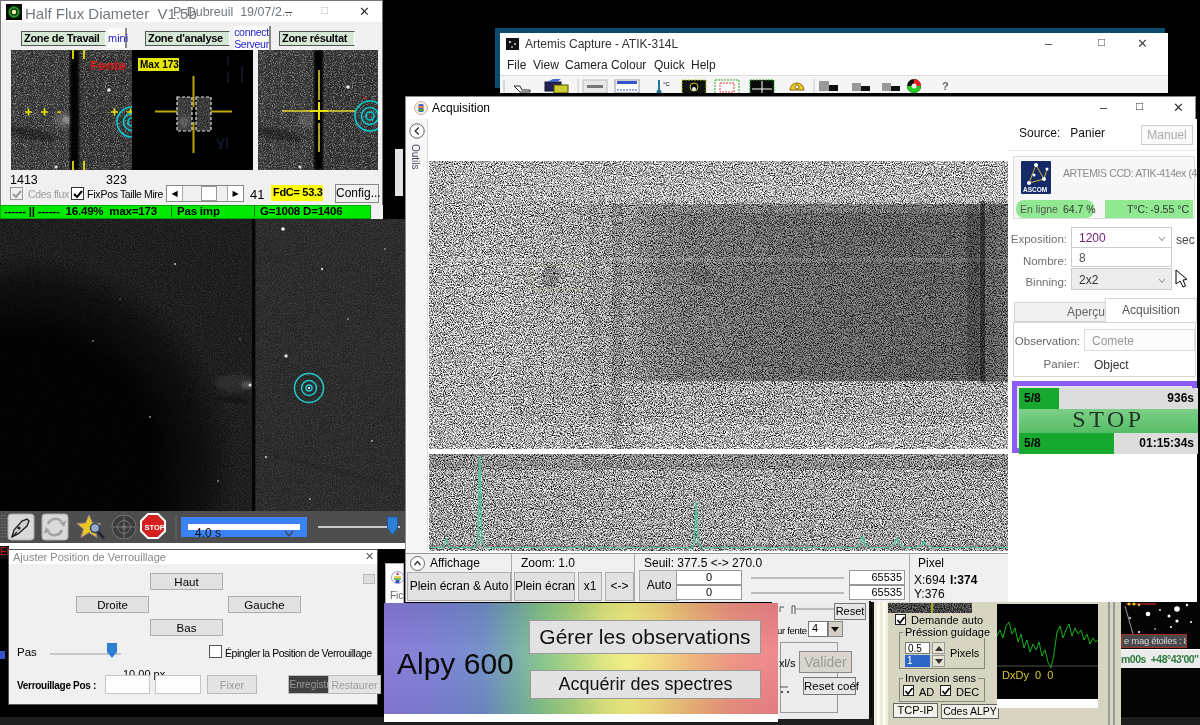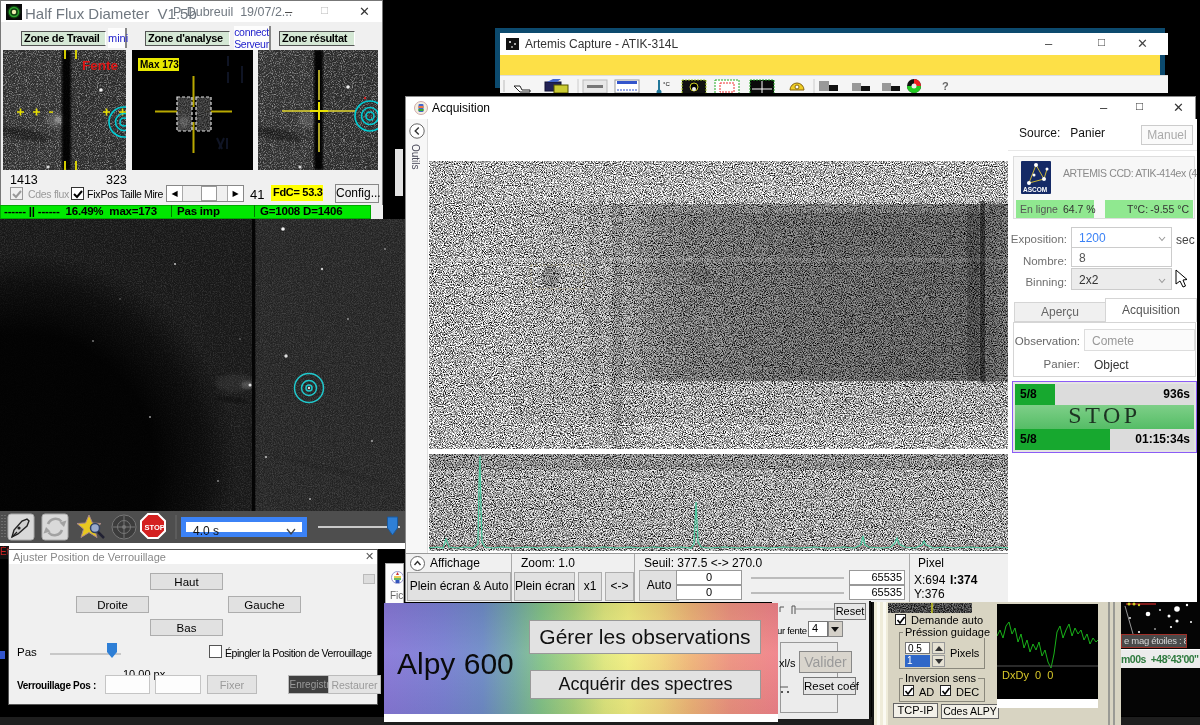--- a/index.html
+++ b/index.html
@@ -63,20 +63,28 @@
           <rect x="0" y="1" width="13" height="12" fill="#111"></rect>
           <circle cx="4" cy="5" r="1" fill="#fff"></circle>
           <circle cx="9" cy="7" r="1" fill="#ddd"></circle>
           <circle cx="6" cy="10" r="1" fill="#bbb"></circle>
         </svg>
       <span class="abs" style="left:25px;top:4px;font-size:12px;color:#333;">Artemis Capture - ATIK-314L</span>
       <span class="abs" style="left:545px;top:3px;font-size:13px;color:#444;">–</span>
       <span class="abs" style="left:598px;top:2px;font-size:12px;color:#444;">□</span>
       <span class="abs" style="left:637px;top:3px;font-size:13px;color:#444;">✕</span>
     </div>
+    <div class="abs" style="left:0;top:22px;width:668px;height:20px;background:#fff;font-size:12px;color:#222;">
+      <span class="abs" style="left:7px;top:3px;">File</span>
+      <span class="abs" style="left:33px;top:3px;">View</span>
+      <span class="abs" style="left:65px;top:3px;">Camera</span>
+      <span class="abs" style="left:111px;top:3px;">Colour</span>
+      <span class="abs" style="left:154px;top:3px;">Quick</span>
+      <span class="abs" style="left:191px;top:3px;">Help</span>
+    </div>
     <div class="abs" id="arttoolbar" style="left:0;top:42px;width:668px;height:18px;background:#f5f5f5;border-top:1px solid #ddd;overflow:hidden;">
       <svg class="abs" style="left:2px;top:2px;" width="460" height="16">
         <g stroke="#bbb">
             <line x1="2" y1="2" x2="2" y2="14"></line>
           </g>
         <path d="M12 8 l6 0 l2 4 l8 0 l0 2 l-10 0 Z" fill="#fff" stroke="#222" stroke-width="1"></path>
         <rect x="43" y="4" width="16" height="9" fill="#225" stroke="#113"></rect>
           <path d="M45 4 l6 -3 l8 0 l-4 3 Z" fill="#46c"></path>
           <rect x="52" y="7" width="14" height="8" fill="#cc3" stroke="#550"></rect>
         <line x1="76" y1="1" x2="76" y2="15" stroke="#ccc"></line>
@@ -137,21 +145,21 @@
 
     <div class="abs" style="left:0;top:22px;width:383px;height:28px;background:#f0f0f0;border-left:1px solid #777;border-right:1px solid #777;">
       <div class="abs" style="left:20px;top:9px;width:85px;height:15px;background:#d5e8d5;border:1px solid #555;border-right:1px solid #fff;font-size:11px;font-weight:bold;padding-left:2px;letter-spacing:-0.3px;line-height:13px;overflow:hidden;">Zone de Travail</div>
       <div class="abs" style="left:107px;top:6px;width:19px;height:20px;background:#fdfdfd;border-right:2px solid #888;color:#2222cc;font-size:11px;text-align:center;line-height:20px;">mini</div>
       <div class="abs" style="left:144px;top:9px;width:85px;height:15px;background:#d5e8d5;border:1px solid #555;border-right:1px solid #fff;font-size:11px;font-weight:bold;padding-left:2px;letter-spacing:-0.3px;line-height:13px;overflow:hidden;">Zone d'analyse</div>
       <div class="abs" style="left:233px;top:4px;width:37px;height:24px;background:#fdfdfd;border-right:2px solid #888;color:#2222cc;font-size:10.5px;letter-spacing:-0.3px;text-align:center;line-height:12px;">connect<br>Serveur</div>
       <div class="abs" style="left:278px;top:9px;width:76px;height:15px;background:#d5e8d5;border:1px solid #555;border-right:1px solid #fff;font-size:11px;font-weight:bold;padding-left:2px;letter-spacing:-0.3px;line-height:13px;overflow:hidden;">Zone résultat</div>
     </div>
 
     <div class="abs" style="left:0;top:50px;width:383px;height:122px;background:#f0f0f0;border-left:1px solid #777;border-right:1px solid #777;">
-      <div class="abs" id="panelL" style="left:2px;top:0px;width:123px;height:120px;background:#1e1e1e;overflow:hidden;">
+      <div class="abs" id="panelL" style="left:10px;top:0px;width:123px;height:120px;background:#1e1e1e;overflow:hidden;">
         <svg class="abs" style="left:0;top:0;" width="123" height="120">
           <rect width="123" height="120" filter="url(#fpanel)"></rect>
             <rect width="123" height="120" fill="#8a8a8a" opacity="0.10"></rect>
           <rect x="0" y="0" width="58" height="120" fill="#fff" opacity="0.025"></rect>
           <ellipse cx="53" cy="70" rx="10" ry="8" fill="#c8c8c8" opacity="0.22" filter="url(#fblur2)"></ellipse>
           <ellipse cx="55" cy="70" rx="4" ry="3" fill="#e8e8e8" opacity="0.35" filter="url(#fblur1)"></ellipse>
           <ellipse cx="20" cy="84" rx="26" ry="5" fill="#000" opacity="0.4" filter="url(#fblur2)" transform="rotate(12 20 84)"></ellipse>
           <rect x="59" y="0" width="9" height="120" fill="#030303" opacity="0.93" filter="url(#fblur1)"></rect>
           <circle cx="98" cy="40" r="1.8" fill="#f0f0f0"></circle>
             <circle cx="45" cy="117" r="1.6" fill="#ddd"></circle>
@@ -346,21 +354,21 @@
         <circle cx="124" cy="16" r="6.5" fill="none" stroke="#777"></circle>
           <circle cx="124" cy="16" r="2" fill="#777"></circle>
         <g stroke="#777">
             <line x1="124" y1="5" x2="124" y2="27"></line>
             <line x1="113" y1="16" x2="135" y2="16"></line>
           </g>
         <path d="M148 3 h10 l7 7 v10 l-7 7 h-10 l-7 -7 v-10 Z" fill="#d42020" stroke="#fff" stroke-width="2"></path>
         <text x="144.5" y="18.5" font-size="7.5" font-weight="bold" fill="#fff" font-family="Liberation Sans">STOP</text>
         <line x1="176" y1="4" x2="176" y2="28" stroke="#6a6a6a"></line>
       </svg>
-      <div class="abs" style="left:181px;top:6px;width:126px;height:20px;background:#fff;border:5px solid #3b82f6;font-size:12px;color:#111;padding:2px 0 0 7px;">4.0 s
+      <div class="abs" style="left:181px;top:6px;width:126px;height:20px;background:#fff;border:7px solid #3b82f6;font-size:12px;color:#111;padding:2px 0 0 7px;">4.0 s
         <svg class="abs" style="right:6px;top:6px;" width="10" height="8">
             <path d="M1 1 L5 6 L9 1" stroke="#444" stroke-width="1.3" fill="none"></path>
           </svg>
       </div>
       <div class="abs" style="left:318px;top:15px;width:82px;height:2px;background:#c9c9c9;"></div>
       <svg class="abs" style="left:386px;top:5px;" width="13" height="21">
           <path d="M1.5 1 L11.5 1 L11.5 12 L6.5 19 L1.5 12 Z" fill="#2e7fd6" stroke="#1a5a9e"></path>
         </svg>
     </div>
     <div class="abs" style="left:0;top:543px;width:406px;height:6px;background:#fff;"></div>
@@ -492,55 +500,55 @@
         <g fill="#fff">
             <circle cx="8" cy="22" r="2"></circle>
             <circle cx="15" cy="4" r="2"></circle>
             <circle cx="23" cy="18" r="2"></circle>
             <circle cx="26" cy="8" r="1.5"></circle>
             <circle cx="13" cy="14" r="1.5"></circle>
           </g>
         <text x="2" y="31" font-size="6.5" fill="#fff" font-family="Liberation Sans" font-weight="bold">ASCOM</text>
       </svg>
       <span class="abs" style="left:55px;top:48px;font-size:10.5px;letter-spacing:-0.4px;color:#8a8a8a;">ARTEMIS CCD: ATIK-414ex (4</span>
-      <div class="abs" style="left:8px;top:81px;width:78px;height:18px;background:#90e890;font-size:10.5px;color:#555;">
+      <div class="abs" style="left:8px;top:81px;width:78px;height:18px;background:#90e890;font-size:10.5px;color:#555;border-radius:8px;">
           <span class="abs" style="left:4px;top:3px;">En ligne</span>
           <span class="abs" style="left:47px;top:3px;color:#333;">64.7 %</span>
         </div>
       <div class="abs" style="left:97px;top:81px;width:88px;height:18px;background:#90e890;font-size:10.5px;color:#333;">
           <span class="abs" style="left:22px;top:3px;">T°C:</span>
           <span class="abs" style="right:4px;top:3px;">-9.55 °C</span>
         </div>
       <span class="abs" style="left:0px;top:114px;width:59px;text-align:right;font-size:11.5px;color:#707070;">Exposition:</span>
-      <div class="abs" style="left:63px;top:108px;width:101px;height:20px;background:#fff;border:1px solid #ccc;border-bottom:none;font-size:12px;color:#3b82f6;padding:3px 0 0 7px;">1200
+      <div class="abs" style="left:63px;top:108px;width:101px;height:20px;background:#fff;border:1px solid #ccc;border-bottom:none;font-size:12px;color:#701a75;padding:3px 0 0 7px;">1200
         <svg class="abs" style="right:5px;top:8px;" width="8" height="6">
             <path d="M1 1 L4 4.5 L7 1" stroke="#999" stroke-width="1.1" fill="none"></path>
           </svg>
       </div>
       <span class="abs" style="left:168px;top:114px;font-size:12px;color:#444;">sec</span>
       <span class="abs" style="left:0px;top:136px;width:59px;text-align:right;font-size:11.5px;color:#707070;">Nombre:</span>
       <div class="abs" style="left:63px;top:128px;width:101px;height:20px;background:#fff;border:1px solid #ccc;font-size:12px;color:#555;padding:3px 0 0 7px;">8</div>
       <span class="abs" style="left:0px;top:157px;width:59px;text-align:right;font-size:11.5px;color:#707070;">Binning:</span>
       <div class="abs" style="left:63px;top:149px;width:101px;height:22px;background:#ececec;border:1px solid #ccc;font-size:12px;color:#333;padding:4px 0 0 7px;">2x2
         <svg class="abs" style="right:5px;top:9px;" width="8" height="6">
             <path d="M1 1 L4 4.5 L7 1" stroke="#999" stroke-width="1.1" fill="none"></path>
           </svg>
       </div>
       <svg class="abs" style="left:167px;top:150px;" width="16" height="20">
           <path d="M1 1 L1 15 L5 12 L8 18 L10.5 17 L8 11 L12 10.5 Z" fill="#fff" stroke="#000" stroke-width="1"></path>
         </svg>
-      <div class="abs" style="left:6px;top:183px;width:92px;height:20px;background:#f0f0f0;border:1px solid #d5d5d5;font-size:12px;color:#666;text-align:center;line-height:19px;">Aperçu</div>
+      <div class="abs" style="left:6px;top:183px;width:92px;height:20px;background:#f0f0f0;border:1px solid #d5d5d5;font-size:12px;color:#666;text-align:right;line-height:19px;">Aperçu</div>
       <div class="abs" style="left:97px;top:179px;width:92px;height:24px;background:#fff;border:1px solid #d5d5d5;border-bottom:none;font-size:12px;color:#555;text-align:center;line-height:22px;">Acquisition</div>
       <div class="abs" style="left:5px;top:203px;width:183px;height:55px;background:#fff;border:1px solid #d5d5d5;">
         <span class="abs" style="left:0px;top:12px;width:66px;text-align:right;font-size:11.5px;color:#666;">Observation:</span>
         <div class="abs" style="left:70px;top:6px;width:111px;height:22px;background:#fbfbfb;border:1px solid #ddd;font-size:12px;color:#999;padding:4px 0 0 7px;">Comete</div>
         <span class="abs" style="left:0px;top:35px;width:66px;text-align:right;font-size:11.5px;color:#666;">Panier:</span>
         <div class="abs" style="left:80px;top:35px;font-size:12px;color:#333;">Object</div>
       </div>
-      <div class="abs" style="left:4px;top:262px;width:185px;height:72px;background:#e4e4e4;border:1px solid #8b5cf6;">
+      <div class="abs" style="left:4px;top:262px;width:185px;height:72px;background:#e4e4e4;border:5px solid #8b5cf6;">
         <div class="abs" style="left:2px;top:2px;width:179px;height:21px;background:#dcdcdc;">
           <div class="abs" style="left:0;top:0;width:40px;height:21px;background:#17a82f;"></div>
           <span class="abs" style="left:5px;top:3px;font-size:12px;font-weight:bold;">5/8</span>
           <span class="abs" style="right:4px;top:3px;font-size:12px;font-weight:bold;">936s</span>
         </div>
         <div class="abs" style="left:2px;top:23px;width:179px;height:24px;background:linear-gradient(#7ecf88,#55bd66);">
           <span class="abs" style="left:0;top:-3px;width:179px;text-align:center;font-family:'Liberation Serif',serif;font-size:24px;color:#1d3322;letter-spacing:3.5px;">STOP</span>
         </div>
         <div class="abs" style="left:2px;top:47px;width:179px;height:21px;background:#dcdcdc;">
           <div class="abs" style="left:0;top:0;width:95px;height:21px;background:#17a82f;"></div>

